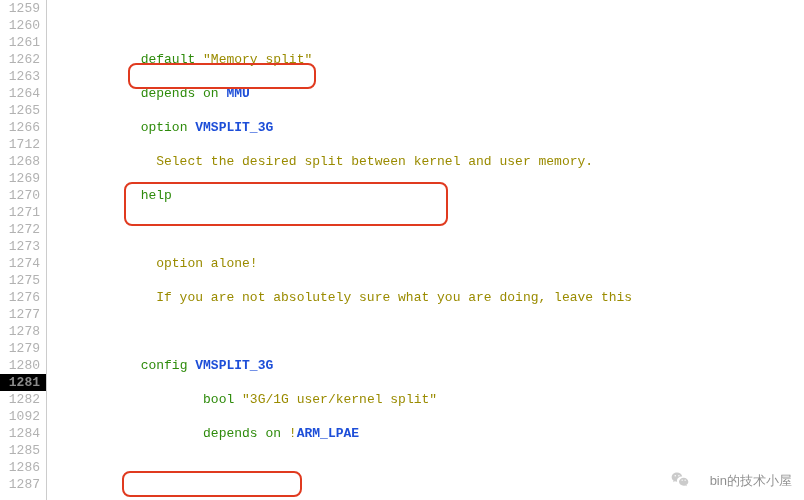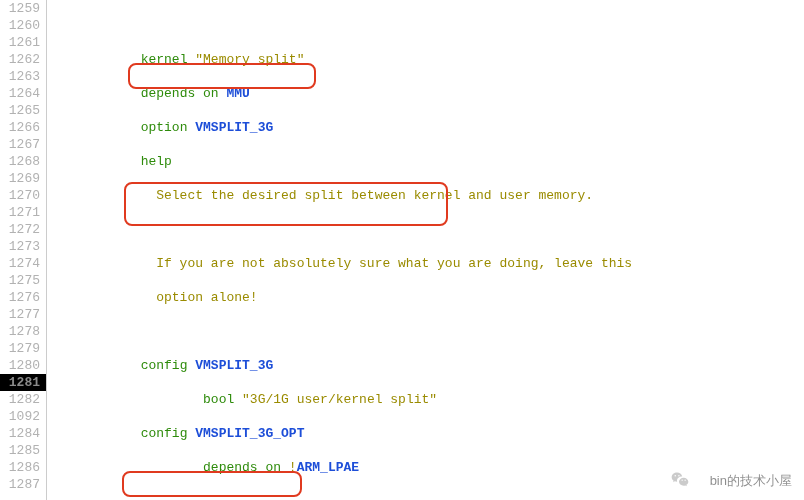--- a/index.html
+++ b/index.html
@@ -77,21 +77,21 @@
 
 <div class="gutter">
     <div class="ln">1259</div>
     <div class="ln">1260</div>
     <div class="ln">1261</div>
     <div class="ln">1262</div>
     <div class="ln">1263</div>
     <div class="ln">1264</div>
     <div class="ln">1265</div>
     <div class="ln">1266</div>
-    <div class="ln">1267</div>
+    <div class="ln">1712</div>
     <div class="ln">1268</div>
     <div class="ln">1269</div>
     <div class="ln">1270</div>
     <div class="ln">1271</div>
     <div class="ln">1272</div>
     <div class="ln">1273</div>
     <div class="ln">1274</div>
     <div class="ln">1275</div>
     <div class="ln">1276</div>
     <div class="ln">1277</div>
@@ -102,32 +102,31 @@
     <div class="ln">1282</div>
     <div class="ln">1092</div>
     <div class="ln">1284</div>
     <div class="ln">1285</div>
     <div class="ln">1286</div>
     <div class="ln">1287</div>
   </div>
 
 <div class="code">
 <div class="row">                                                                              </div>
-<div class="row">            <span class="kw">kernel</span> <span class="str">"Memory split"</span></div>
+<div class="row">            <span class="kw">default</span> <span class="str">"Memory split"</span></div>
 <div class="row">            <span class="kw">depends on</span> <span class="bold">MMU</span></div>
 <div class="row">            <span class="kw">option</span> <span class="bold">VMSPLIT_3G</span></div>
+<div class="row">              <span class="str">Select the desired split between kernel and user memory.</span></div>
 <div class="row">            <span class="kw">help</span></div>
-<div class="row">              <span class="str">Select the desired split between kernel and user memory.</span></div>
 <div class="row"> </div>
+<div class="row">              <span class="str">option alone!</span></div>
 <div class="row">              <span class="str">If you are not absolutely sure what you are doing, leave this</span></div>
-<div class="row">              <span class="str">option alone!</span></div>
 <div class="row"> </div>
 <div class="row">            <span class="kw">config</span> <span class="bold">VMSPLIT_3G</span></div>
 <div class="row">                    <span class="kw">bool</span> <span class="str">"3G/1G user/kernel split"</span></div>
-<div class="row">            <span class="kw">config</span> <span class="bold">VMSPLIT_3G_OPT</span></div>
 <div class="row">                    <span class="kw">depends on</span> <span class="op">!</span><span class="bold">ARM_LPAE</span></div>
 
 
 
 
 
 
 
 
 

